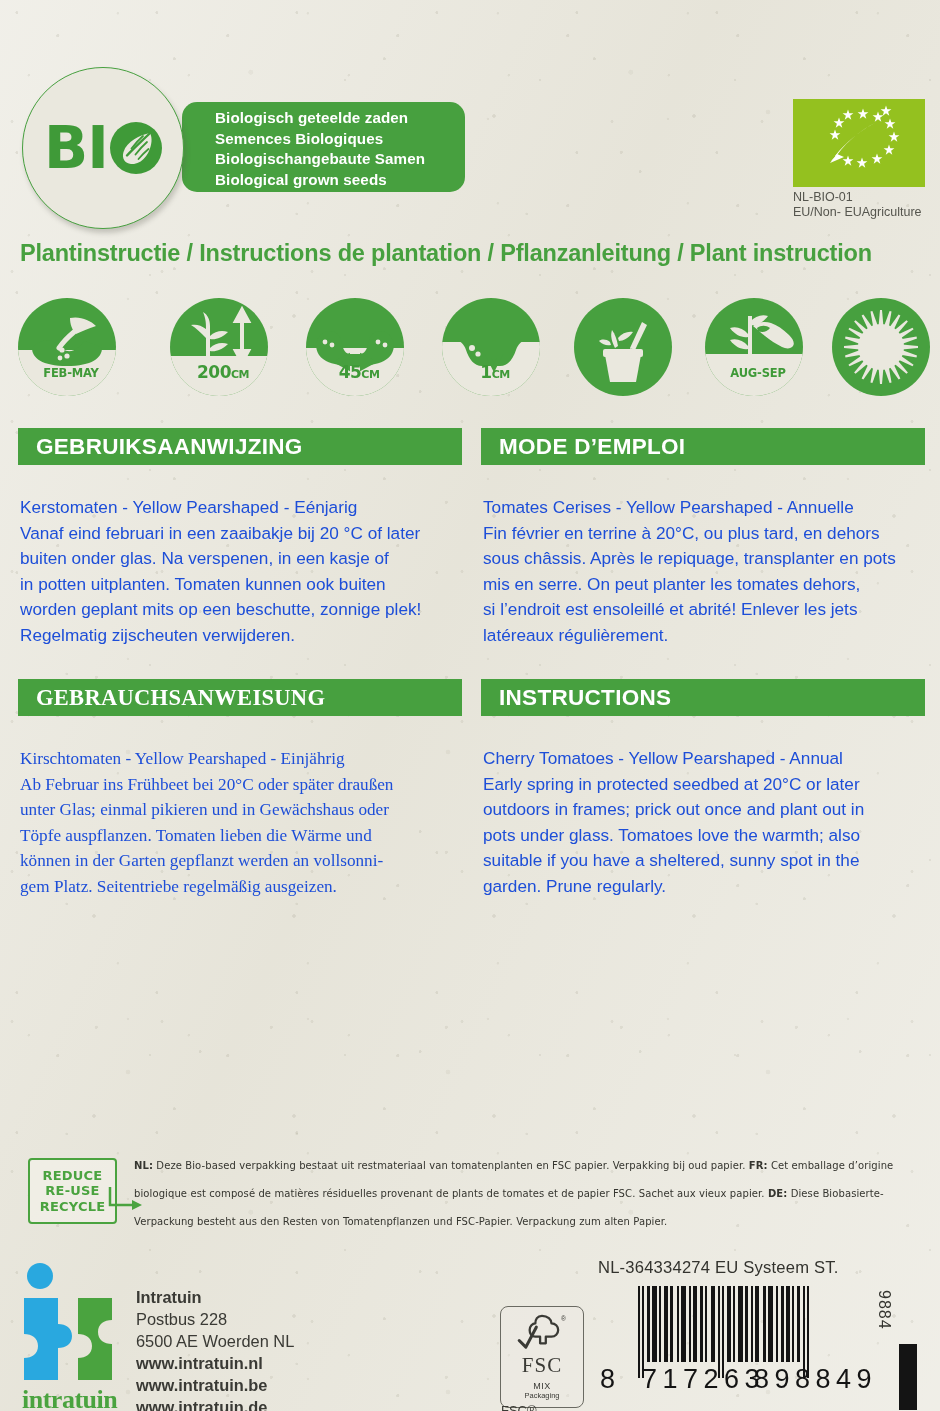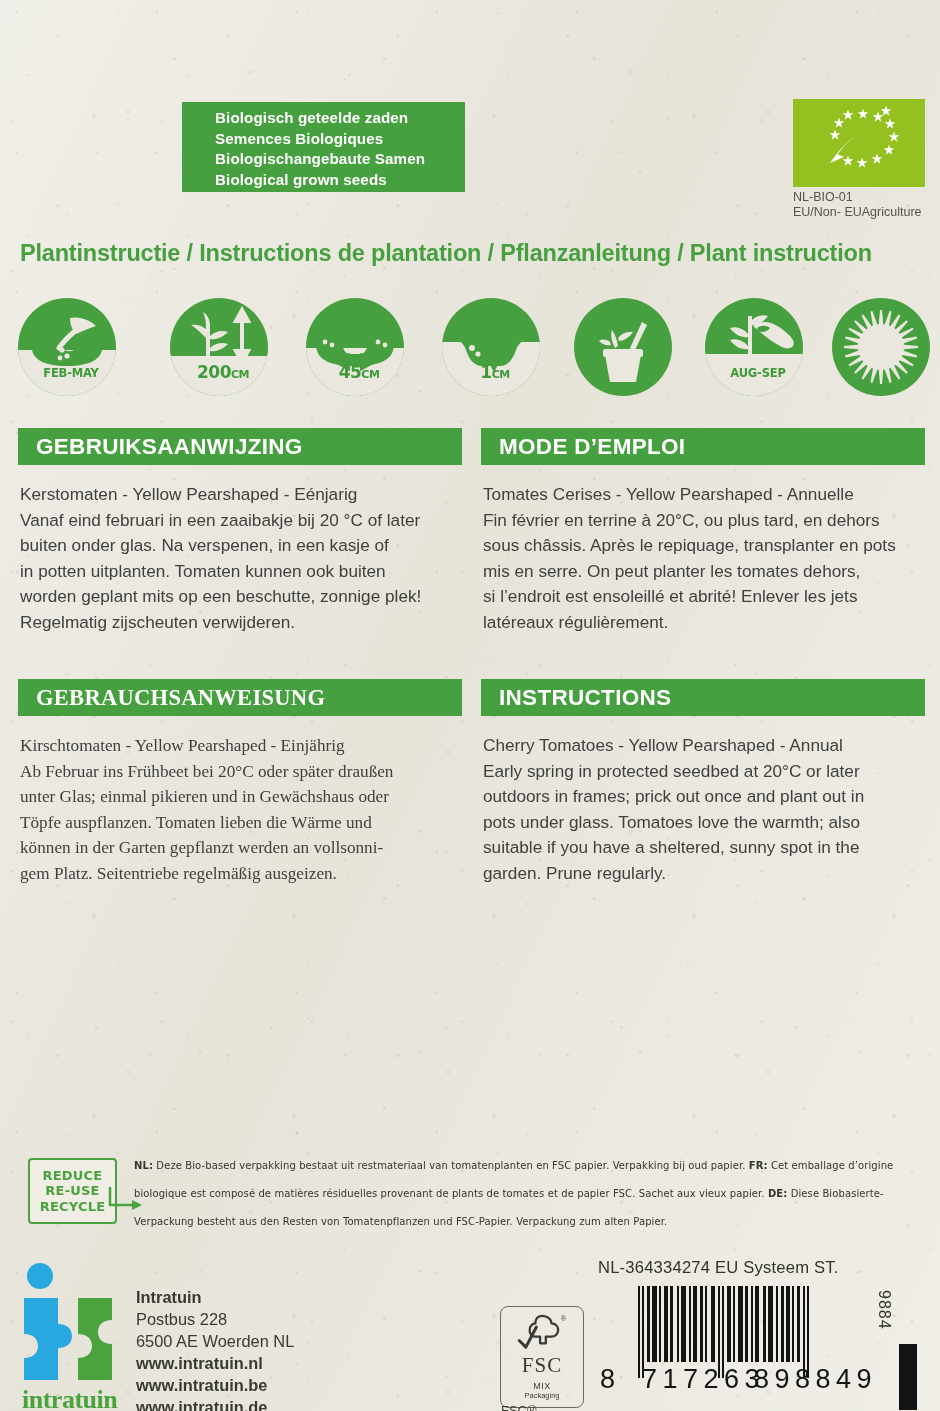--- a/index.html
+++ b/index.html
@@ -37,20 +37,21 @@
       150px 150px,230px 230px,175px 175px,195px 195px,
       320px 320px,380px 380px, 100% 100%;
     pointer-events:none;
   }
   .sheet{position:absolute;inset:0;}
 
   
   .bio-band{
     position:absolute;left:182px;top:102px;width:283px;height:90px;
     background:#47a03f;
+    border-radius:15px;
   }
   .bio-band .lines{
     position:absolute;left:33px;top:6px;right:4px;
     color:#fff;font-weight:bold;font-size:15.2px;line-height:20.6px;
     letter-spacing:.1px;white-space:nowrap;
   }
   .bio-circle{
     position:absolute;left:22px;top:86px;width:160px;height:122px;
   }
   .bio-disc{
@@ -98,22 +99,22 @@
   
   .panel{position:absolute;width:444px;}
   .panel .bar{
     height:37px;background:#47a03f;display:flex;align-items:center;
     padding-left:18px;box-sizing:border-box;
   }
   .panel .bar span{
     color:#fff;font-weight:bold;font-size:22.5px;letter-spacing:.3px;
   }
   .panel .body{
-    margin-top:17px;padding-left:2px;
-    font-size:17.2px;line-height:25.6px;color:#404040;
+    margin-top:30px;padding-left:2px;
+    font-size:17.2px;line-height:25.6px;color:#1d4ed8;
     white-space:pre-line;
   }
   #panel-nl{left:18px;top:428px;}
   #panel-fr{left:481px;top:428px;}
   #panel-de{left:18px;top:679px;font-family:Liberation Serif, serif;}
   #panel-en{left:481px;top:679px;}
   #panel-fr,#panel-en{width:444px;}
 
   
   .recycle{
@@ -194,20 +195,37 @@
 
   <div class="bio-band">
     <div class="lines">
       <div>Biologisch geteelde zaden</div>
       <div>Semences Biologiques</div>
       <div>Biologischangebaute Samen</div>
       <div>Biological grown seeds</div>
     </div>
   </div>
 
+  <div class="bio-circle">
+    <div class="bio-disc">
+      <div class="bio-text">
+        <span>BI</span>
+        <span class="bio-o">
+          <svg viewBox="0 0 52 52" width="52" height="52" aria-hidden="true">
+            <circle cx="26" cy="26" r="26" fill="#3f9a38"></circle>
+            <path d="M40 11 C30 13 17 19 13.5 30 C11.5 36.5 15 41.5 21 42 C31 43 40 33 41.5 19.5 C41.8 16.5 41.2 13.5 40 11 Z" fill="#eae8de"></path>
+            <path d="M40.5 10.5 C34 17 25 25 17 33.5" stroke="#3f9a38" stroke-width="2.4" fill="none" stroke-linecap="round"></path>
+            <path d="M33 14 C29 17.5 25 22 21.5 26.5" stroke="#3f9a38" stroke-width="1.8" fill="none" stroke-linecap="round"></path>
+            <path d="M37 20 C33 23.5 29 28 25.5 32.5" stroke="#3f9a38" stroke-width="1.8" fill="none" stroke-linecap="round"></path>
+            <path d="M38.5 27 C35 30 31.5 33.5 28.5 37" stroke="#3f9a38" stroke-width="1.8" fill="none" stroke-linecap="round"></path>
+          </svg>
+        </span>
+      </div>
+    </div>
+  </div>
 
   <div class="eu-logo">
     <svg viewBox="0 0 132 88" width="132" height="88" aria-hidden="true">
       <rect x="0" y="0" width="132" height="88" fill="#94c11f"></rect>
       <g fill="#ffffff">
         <g id="eu-stars">
           <polygon points="0,-5.6 1.3,-1.7 5.4,-1.7 2.1,0.8 3.3,4.7 0,2.3 -3.3,4.7 -2.1,0.8 -5.4,-1.7 -1.3,-1.7" transform="translate(55,16)"></polygon>
           <polygon points="0,-5.6 1.3,-1.7 5.4,-1.7 2.1,0.8 3.3,4.7 0,2.3 -3.3,4.7 -2.1,0.8 -5.4,-1.7 -1.3,-1.7" transform="translate(70,15)"></polygon>
           <polygon points="0,-5.6 1.3,-1.7 5.4,-1.7 2.1,0.8 3.3,4.7 0,2.3 -3.3,4.7 -2.1,0.8 -5.4,-1.7 -1.3,-1.7" transform="translate(85,18)"></polygon>
           <polygon points="0,-5.6 1.3,-1.7 5.4,-1.7 2.1,0.8 3.3,4.7 0,2.3 -3.3,4.7 -2.1,0.8 -5.4,-1.7 -1.3,-1.7" transform="translate(97,25)"></polygon>

